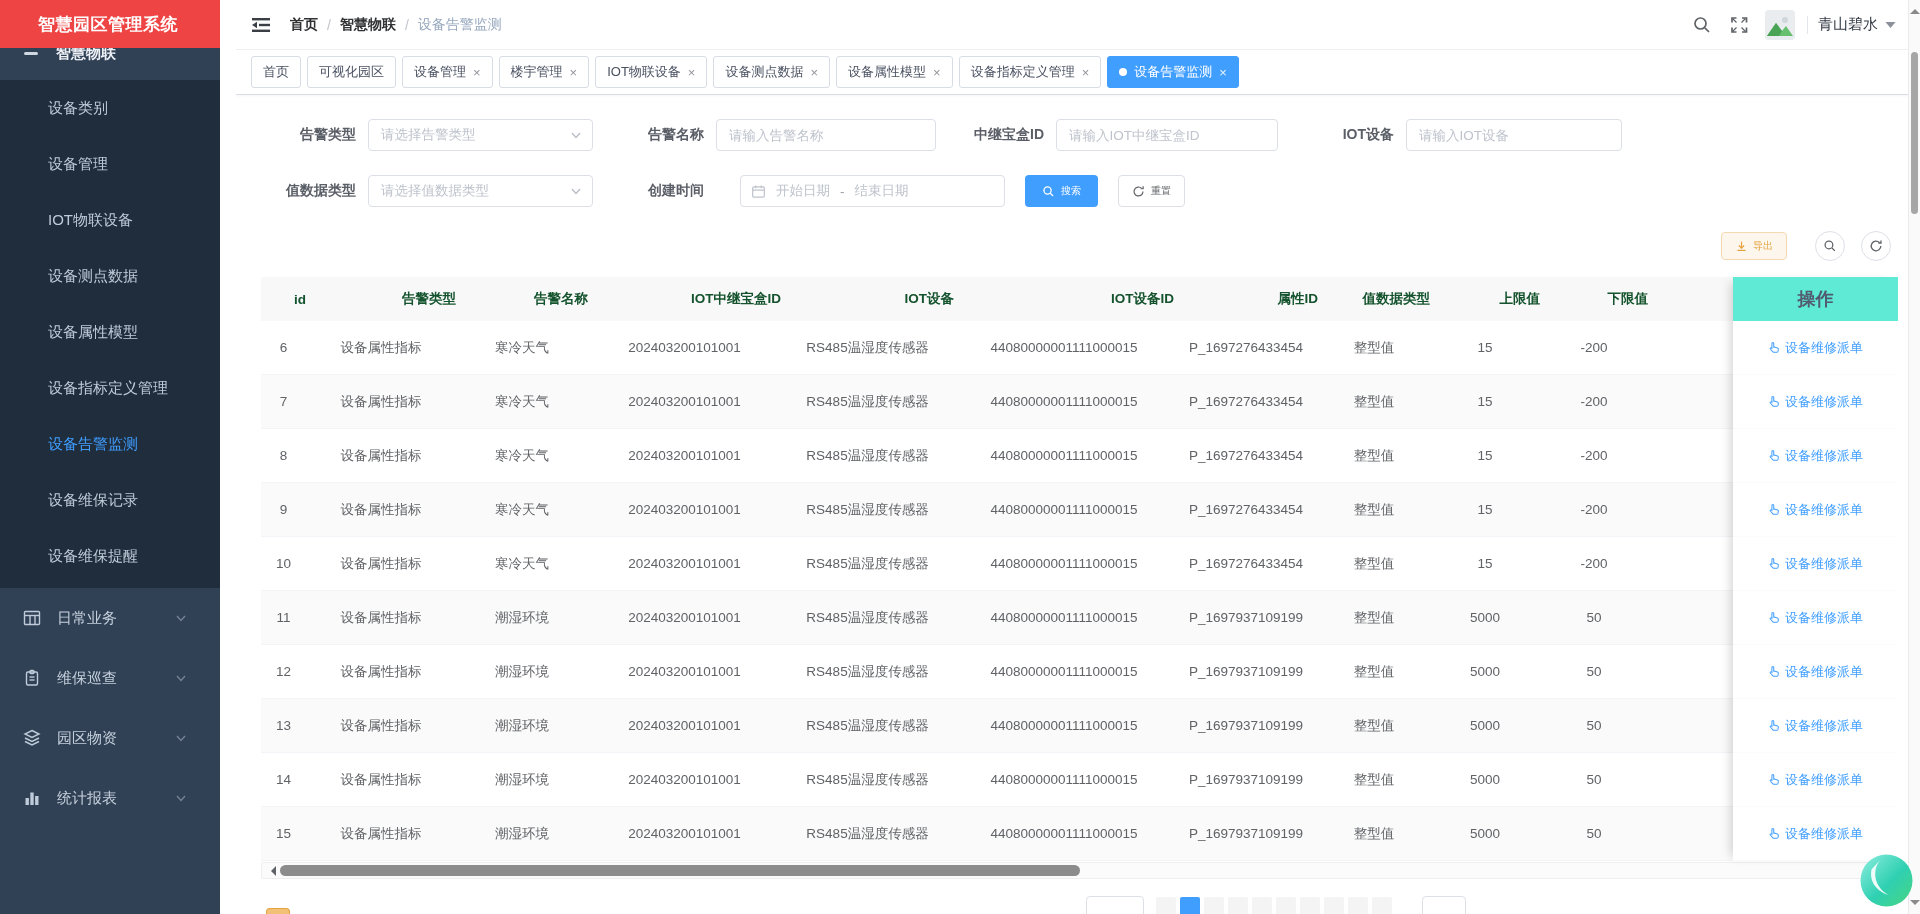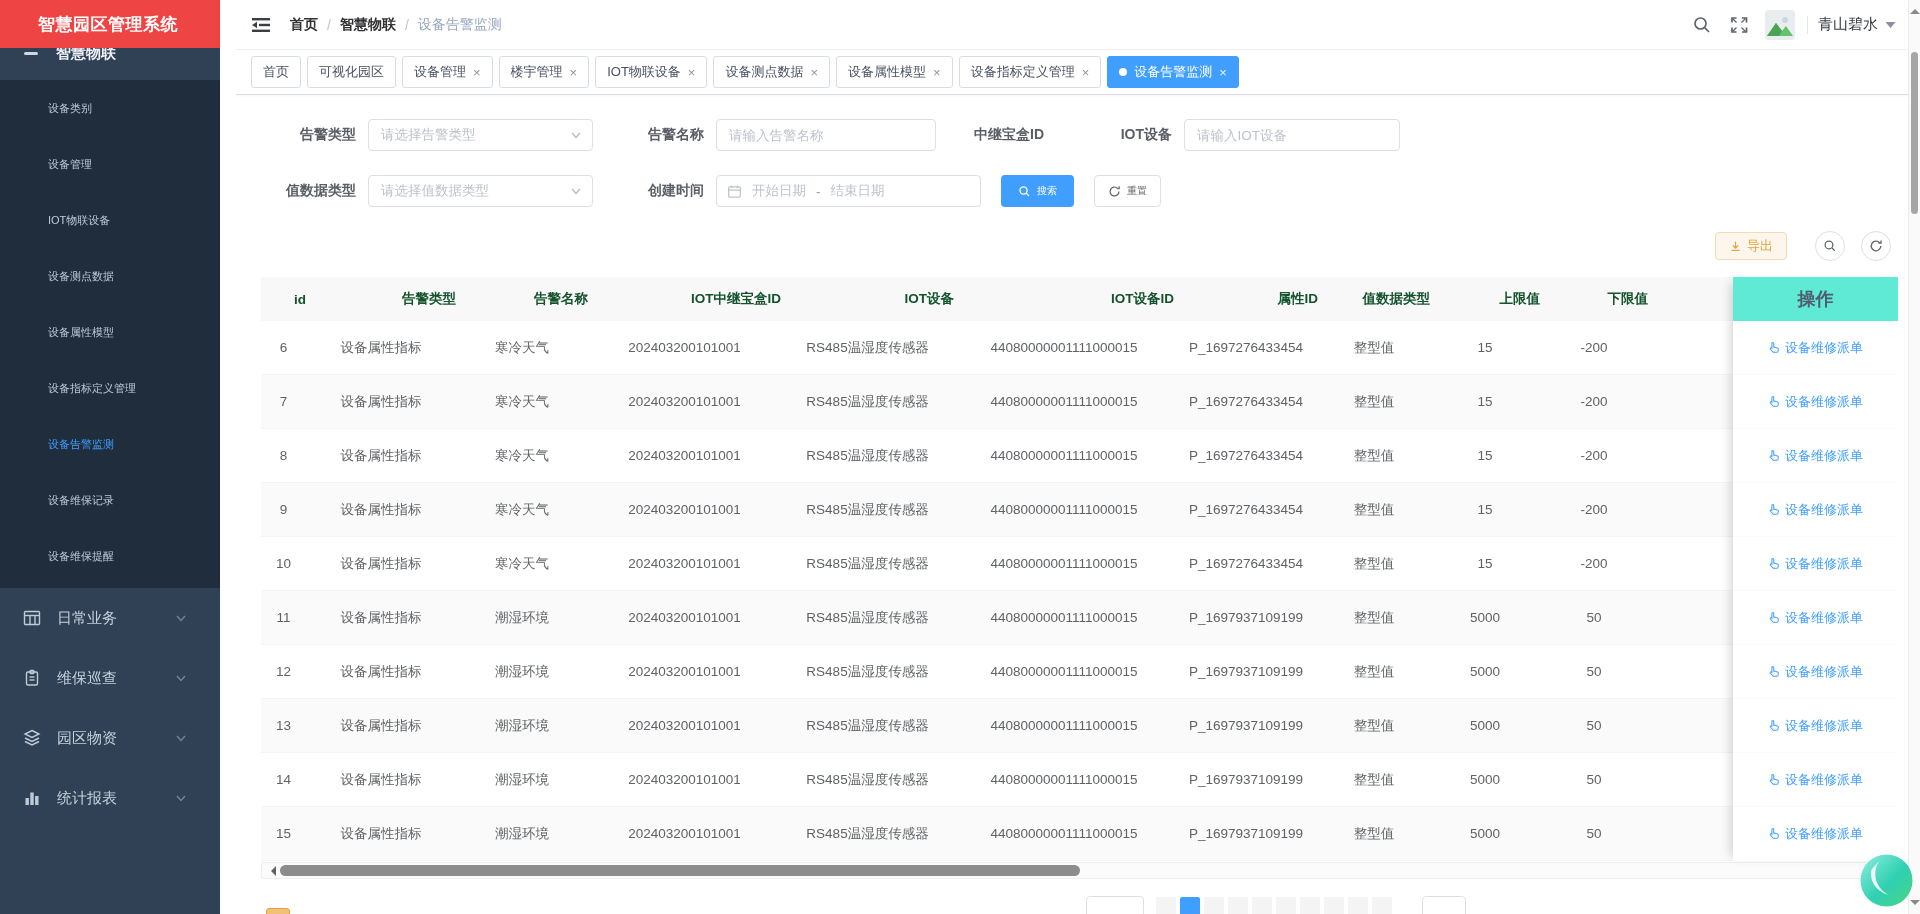--- a/index.html
+++ b/index.html
@@ -7,21 +7,21 @@
   body { font-family:"Liberation Sans","DejaVu Sans",sans-serif; background:#fff; color:#303133; }
   .app { position:relative; width:1920px; height:914px; background:#fff; overflow:hidden; }
 
   
   .sidebar { position:absolute; left:0; top:0; width:220px; height:914px; background:#304156; overflow:hidden; z-index:5; }
   .logo { position:absolute; top:0; left:0; width:220px; height:48px; background:#ef4444; display:flex; align-items:center; padding-left:38px; z-index:3; }
   .logo-title { color:#fff; font-weight:bold; font-size:17px; letter-spacing:.5px; white-space:nowrap; }
   .menu-group-top { position:absolute; top:28px; left:0; width:220px; height:50px; display:flex; align-items:center; padding-left:24px; color:#eef1f6; font-size:15px; font-weight:600; z-index:1; }
   .menu-group-top .bar-ico { width:14px; height:3px; background:#cfd7e0; border-radius:2px; margin-right:18px; }
   .submenu { position:absolute; top:80px; left:0; width:220px; height:508px; background:#1f2d3d; z-index:2; }
-  .sub-item { height:56px; display:flex; align-items:center; padding-left:48px; color:#bfcbd9; font-size:11px; cursor:pointer; white-space:nowrap; }
+  .sub-item { height:56px; display:flex; align-items:center; padding-left:48px; color:#bfcbd9; font-size:15px; cursor:pointer; white-space:nowrap; }
   .sub-item.active { color:#409eff; }
   .menu-groups { position:absolute; top:588px; left:0; width:220px; z-index:2; }
   .menu-row { height:60px; display:flex; align-items:center; padding:0 18px 0 22px; color:#c6d0dc; font-size:15px; cursor:pointer; }
   .menu-row svg { margin-right:15px; flex:none; }
   .menu-row .chev { margin-left:auto; opacity:.75; }
 
   
   .main { position:absolute; left:236px; top:0; width:1688px; height:914px; background:#fff; overflow:hidden; }
 
   .topbar { height:50px; display:flex; align-items:center; padding:0 28px 0 14px; border-bottom:1px solid #f0f0f0; }
@@ -47,30 +47,30 @@
   
   .frow { display:flex; align-items:center; height:32px; margin-top:24px; padding-left:8px; }
   .flabel { text-align:right; margin-right:12px; font-size:14px; font-weight:700; color:#5a5e66; white-space:nowrap; flex:none; }
   .w112{width:112px;} .w111{width:111px;} .w108{width:108px;} .w116{width:116px;}
   .ctl { height:32px; border:1px solid #dcdfe6; border-radius:4px; background:#fff; font-size:13.5px; color:#606266; flex:none; }
   input.ctl { padding:0 12px; outline:none; }
   input.ctl::placeholder { color:#bec3cc; }
   .sel { display:flex; align-items:center; padding:0 10px 0 12px; cursor:pointer; }
   .sel .ph { color:#bec3cc; flex:1; }
   .sel svg { flex:none; }
-  .date-range { display:flex; align-items:center; padding:0 10px; gap:10px; }
+  .date-range { display:flex; align-items:center; padding:0 10px; gap:10px;margin-left:24px; }
   .date-range .ph { color:#bec3cc; }
   .date-range .dsep { color:#9aa0a8; }
   .btn { height:32px; display:inline-flex; align-items:center; justify-content:center; gap:6px; border-radius:4px; font-size:10px; cursor:pointer; border:1px solid transparent; flex:none; }
   .btn-primary { background:#409eff; color:#fff; }
   .btn-plain { background:#fff; border-color:#dcdfe6; color:#606266; }
 
   
   .toolbar { display:flex; align-items:center; justify-content:flex-end; margin-top:25px; padding-right:33px; height:28px; }
-  .btn-export { height:28px; padding:0 13px; background:#fdf6ec; border:1px solid #f5dab1; color:#e6a23c; font-size:13px; gap:5px; }
+  .btn-export { height:28px; padding:0 13px; background:#fdf6ec; border:1px solid #f5dab1; color:#e6a23c; font-size:10px; gap:5px; }
   .circle-btn { width:30px; height:30px; border-radius:50%; border:1px solid #dcdfe6; background:#fff; display:flex; align-items:center; justify-content:center; cursor:pointer; flex:none; }
   .circle-btn + .circle-btn { margin-left:16px; }
   .btn-export { margin-right:28px; }
 
   
   .table-area { position:relative; margin:17px 0 0 25px; width:1637px; }
   .thead { display:flex; align-items:center; height:44px; background:#f8f8f9; }
   .thead .cell { font-weight:700; color:#14532d;text-align:right; }
   .cell { flex:none; text-align:center; font-size:13.5px; color:#606266; overflow:hidden; white-space:nowrap; }
   .c0{width:45px;} .c1{width:150px;} .c2{width:132px;} .c3{width:193px;} .c4{width:173px;}
@@ -280,20 +280,21 @@
       <span class="flabel w112">告警类型</span>
       <span class="ctl sel" style="width:225px">
         <span class="ph">请选择告警类型</span>
         <svg width="12" height="12" viewBox="0 0 12 12" fill="none" stroke="#b8bdc6" stroke-width="1.4">
             <polyline points="2,4 6,8.5 10,4"></polyline>
           </svg>
       </span>
       <span class="flabel w111">告警名称</span>
       <input class="ctl" style="width: 220px;" placeholder="请输入告警名称">
       <span class="flabel w108">中继宝盒ID</span>
+      <input class="ctl" style="width: 222px;" placeholder="请输入IOT中继宝盒ID">
       <span class="flabel w116">IOT设备</span>
       <input class="ctl" style="width: 216px;" placeholder="请输入IOT设备">
     </div>
 
     <div class="frow">
       <span class="flabel w112">值数据类型</span>
       <span class="ctl sel" style="width:225px">
         <span class="ph">请选择值数据类型</span>
         <svg width="12" height="12" viewBox="0 0 12 12" fill="none" stroke="#b8bdc6" stroke-width="1.4">
             <polyline points="2,4 6,8.5 10,4"></polyline>

